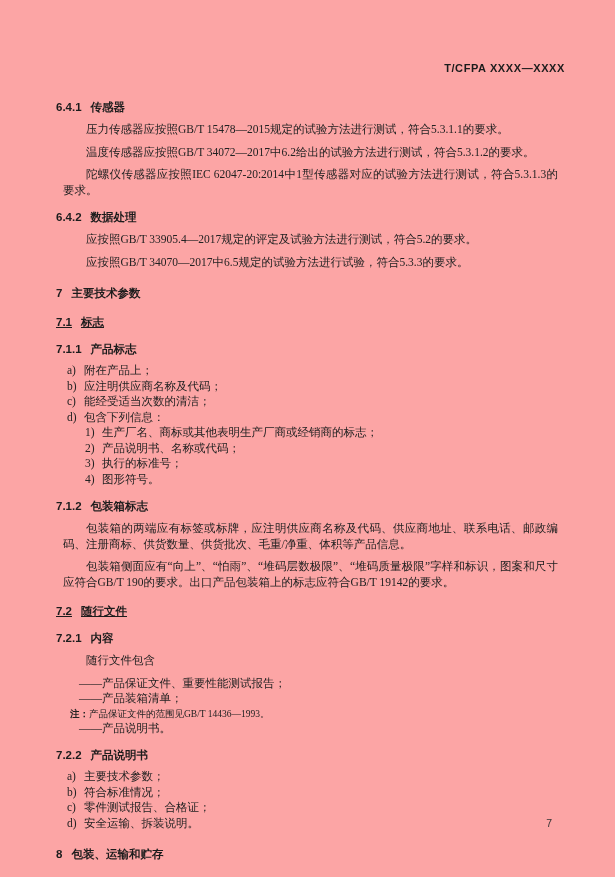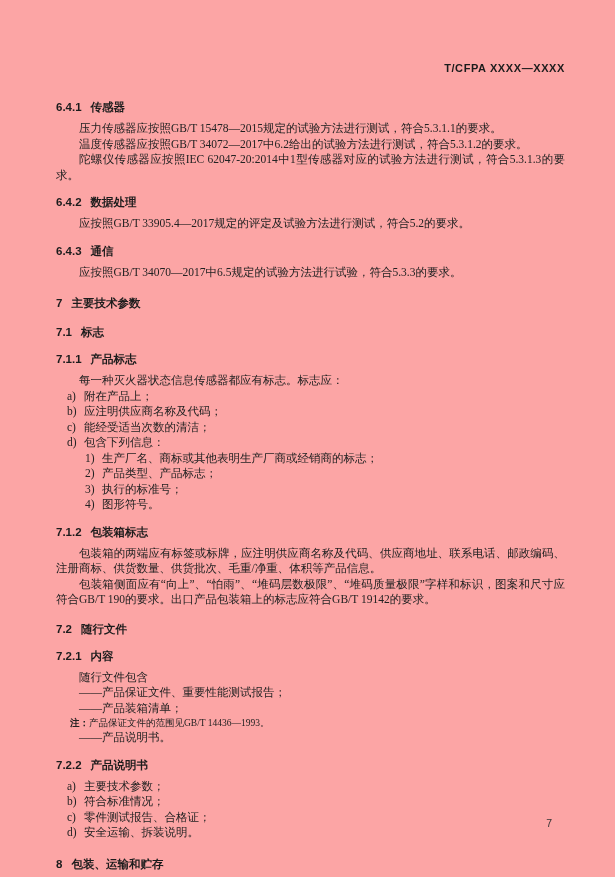--- a/index.html
+++ b/index.html
@@ -34,25 +34,25 @@
   .sec {
     font-family: "Liberation Sans", "DejaVu Sans", sans-serif;
     font-weight: bold;
     font-size: 11.5px;
     line-height: 15px;
     color: #1c1c1c;
     margin: 12px 0 6px 0;
     text-align: left;
   }
   .sec.lvl1 { margin: 16px 0 8px 0; }
-  .sec.lvl2 { margin: 14px 0 7px 0; }
+  .sec.lvl2 { margin: 14px 0 7px 0; text-decoration: underline; }
   .content > .sec:first-child { margin-top: 12px; }
   .sec .num { margin-right: 9px; }
   p.para {
-    margin: 0;
+    margin: 7px;
     text-indent: 2em;
   }
   .list-item {
     display: flex;
     margin: 0;
     text-align: left;
   }
   .list-item .marker {
     flex: 0 0 17px;
     margin-left: 11px;
@@ -99,37 +99,33 @@
     </h3>
     <p class="para">压力传感器应按照GB/T 15478—2015规定的试验方法进行测试，符合5.3.1.1的要求。</p>
     <p class="para">温度传感器应按照GB/T 34072—2017中6.2给出的试验方法进行测试，符合5.3.1.2的要求。</p>
     <p class="para">陀螺仪传感器应按照IEC 62047-20:2014中1型传感器对应的试验方法进行测试，符合5.3.1.3的要求。</p>
 
     <h3 class="sec">
       <span class="num">6.4.2</span><span class="ttl">数据处理</span>
     </h3>
     <p class="para">应按照GB/T 33905.4—2017规定的评定及试验方法进行测试，符合5.2的要求。</p>
 
-    <h3 class="sec">
-      <span class="num">6.4.3</span><span class="ttl">通信</span>
-    </h3>
     <p class="para">应按照GB/T 34070—2017中6.5规定的试验方法进行试验，符合5.3.3的要求。</p>
 
     <h1 class="sec lvl1">
       <span class="num">7</span><span class="ttl">主要技术参数</span>
     </h1>
 
     <h2 class="sec lvl2">
       <span class="num">7.1</span><span class="ttl">标志</span>
     </h2>
 
     <h3 class="sec">
       <span class="num">7.1.1</span><span class="ttl">产品标志</span>
     </h3>
-    <p class="para">每一种灭火器状态信息传感器都应有标志。标志应：</p>
     <div class="list-item">
       <span class="marker">a)</span>
       <span class="txt">附在产品上；</span>
     </div>
     <div class="list-item">
       <span class="marker">b)</span>
       <span class="txt">应注明供应商名称及代码；</span>
     </div>
     <div class="list-item">
       <span class="marker">c)</span>
@@ -138,21 +134,21 @@
     <div class="list-item">
       <span class="marker">d)</span>
       <span class="txt">包含下列信息：</span>
     </div>
     <div class="list-item sub">
       <span class="marker">1)</span>
       <span class="txt">生产厂名、商标或其他表明生产厂商或经销商的标志；</span>
     </div>
     <div class="list-item sub">
       <span class="marker">2)</span>
-      <span class="txt">产品类型、产品标志；</span>
+      <span class="txt">产品说明书、名称或代码；</span>
     </div>
     <div class="list-item sub">
       <span class="marker">3)</span>
       <span class="txt">执行的标准号；</span>
     </div>
     <div class="list-item sub">
       <span class="marker">4)</span>
       <span class="txt">图形符号。</span>
     </div>
 

